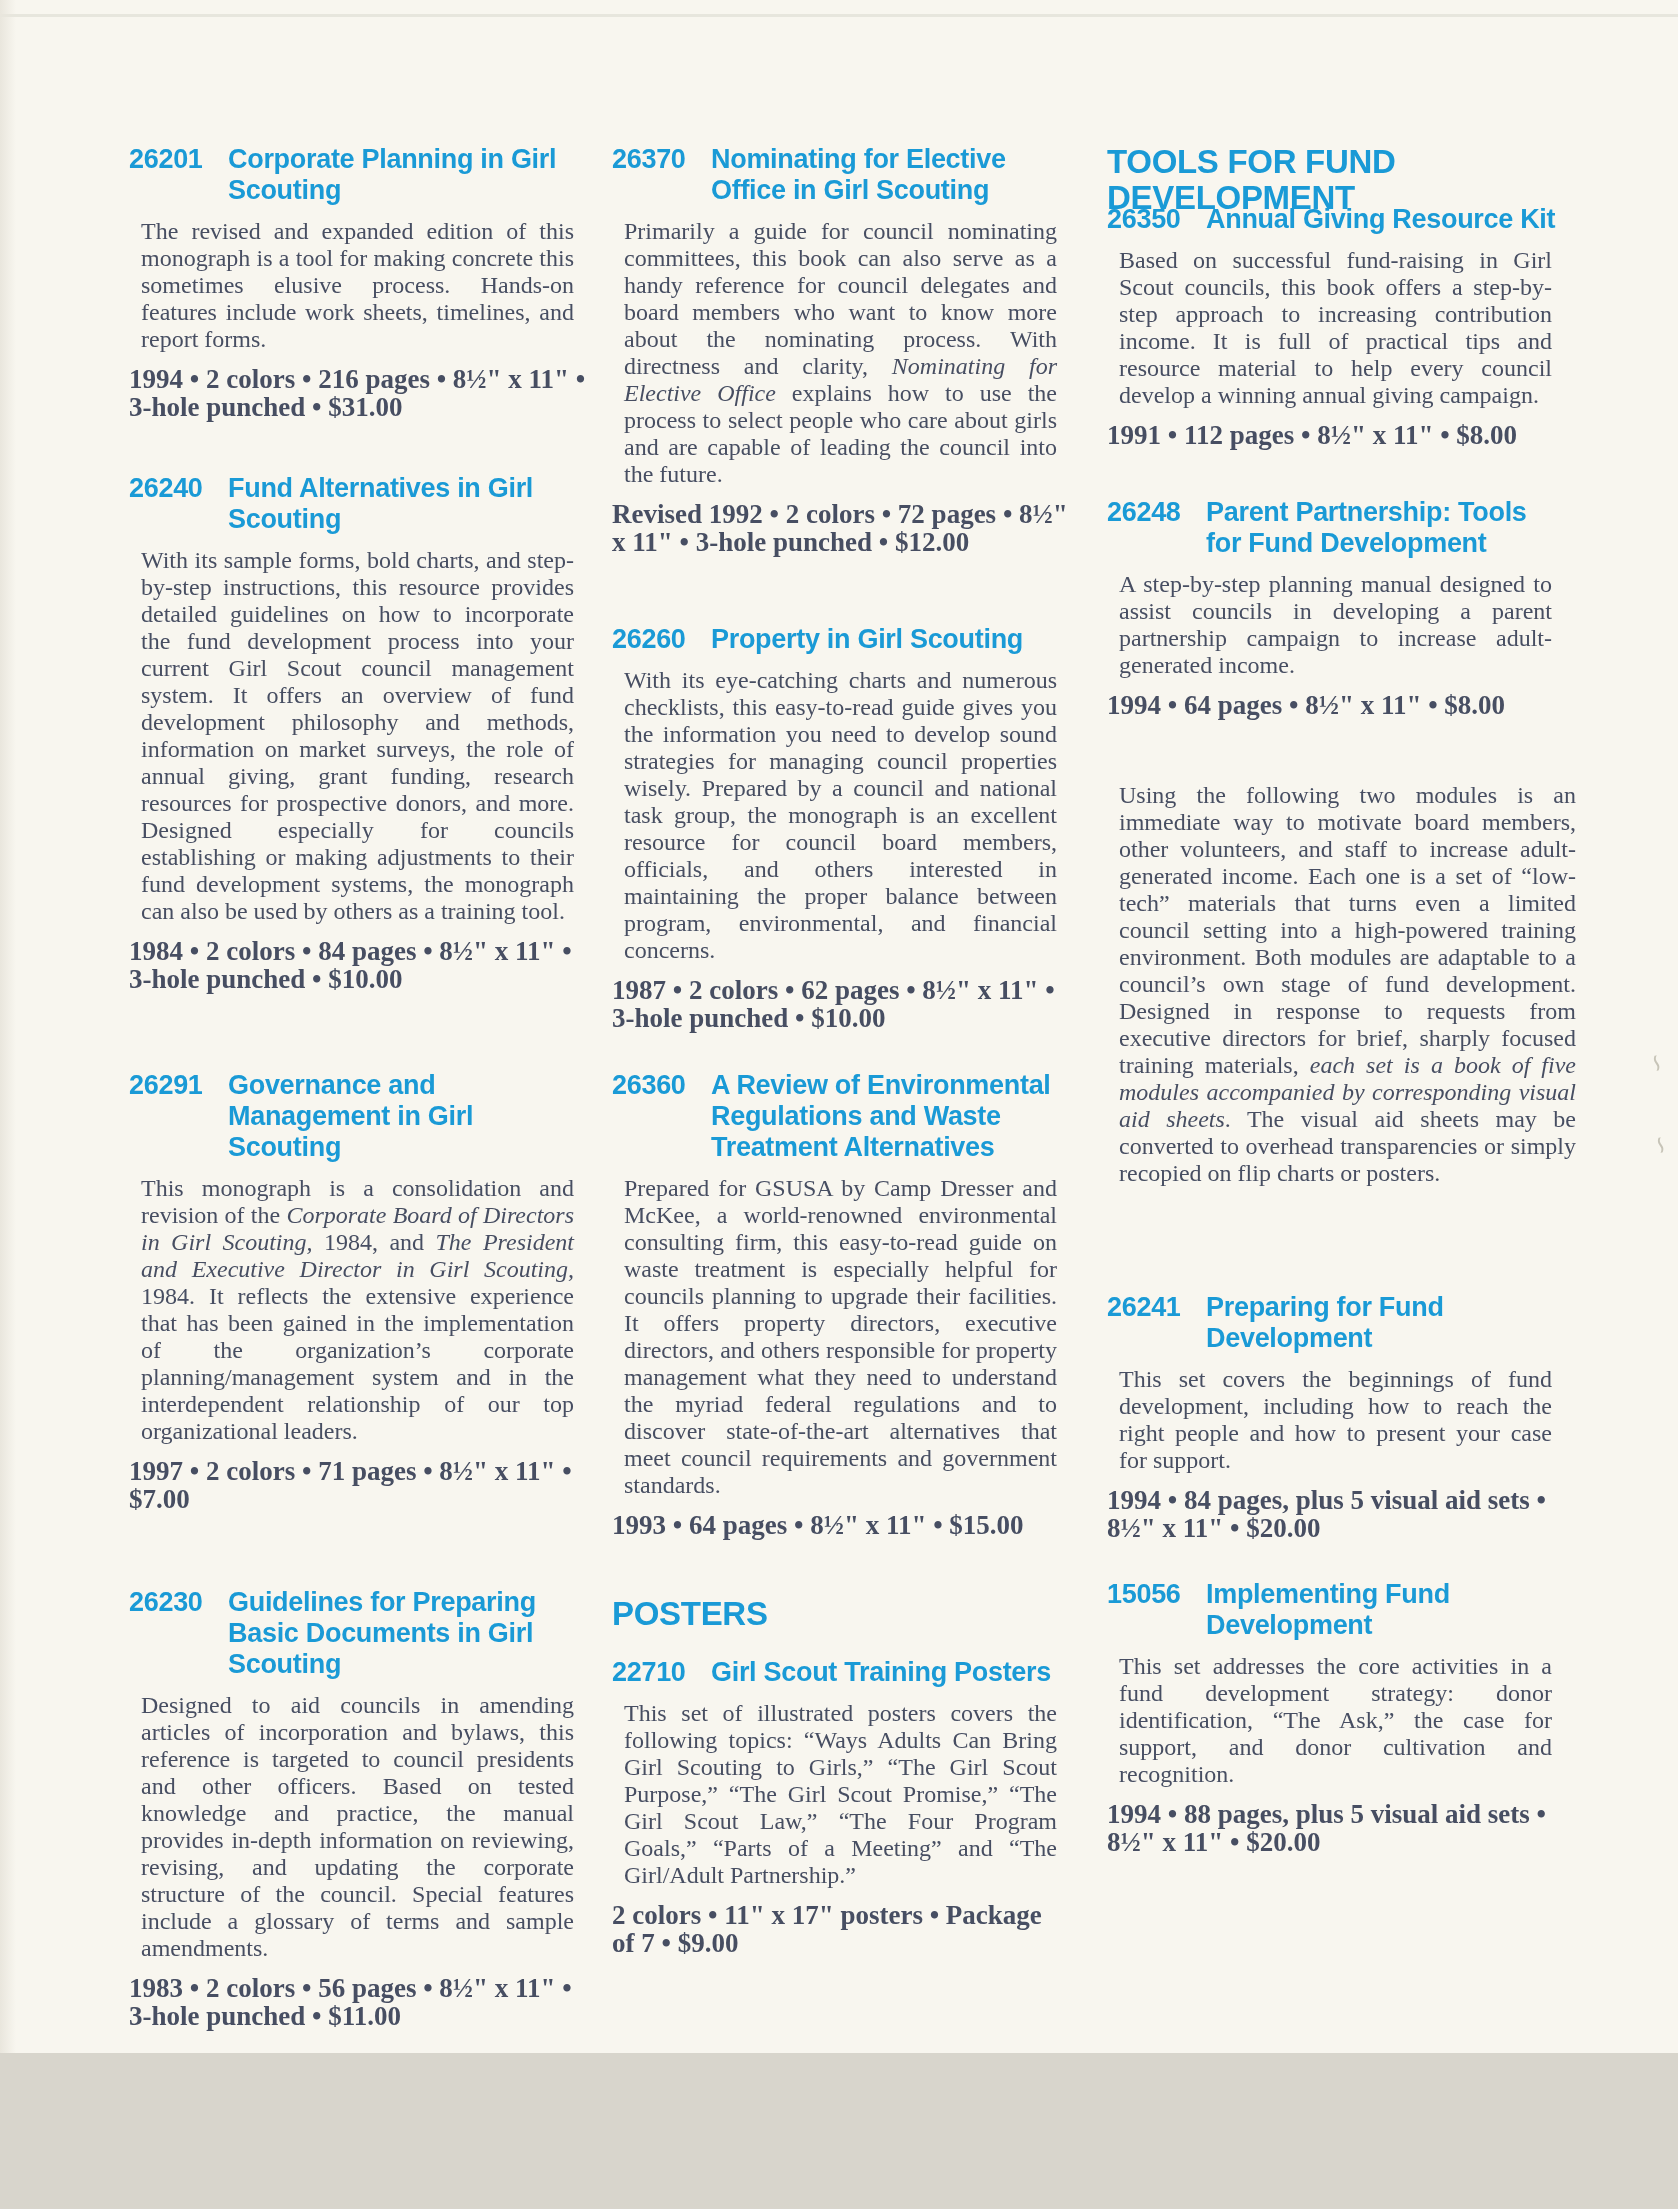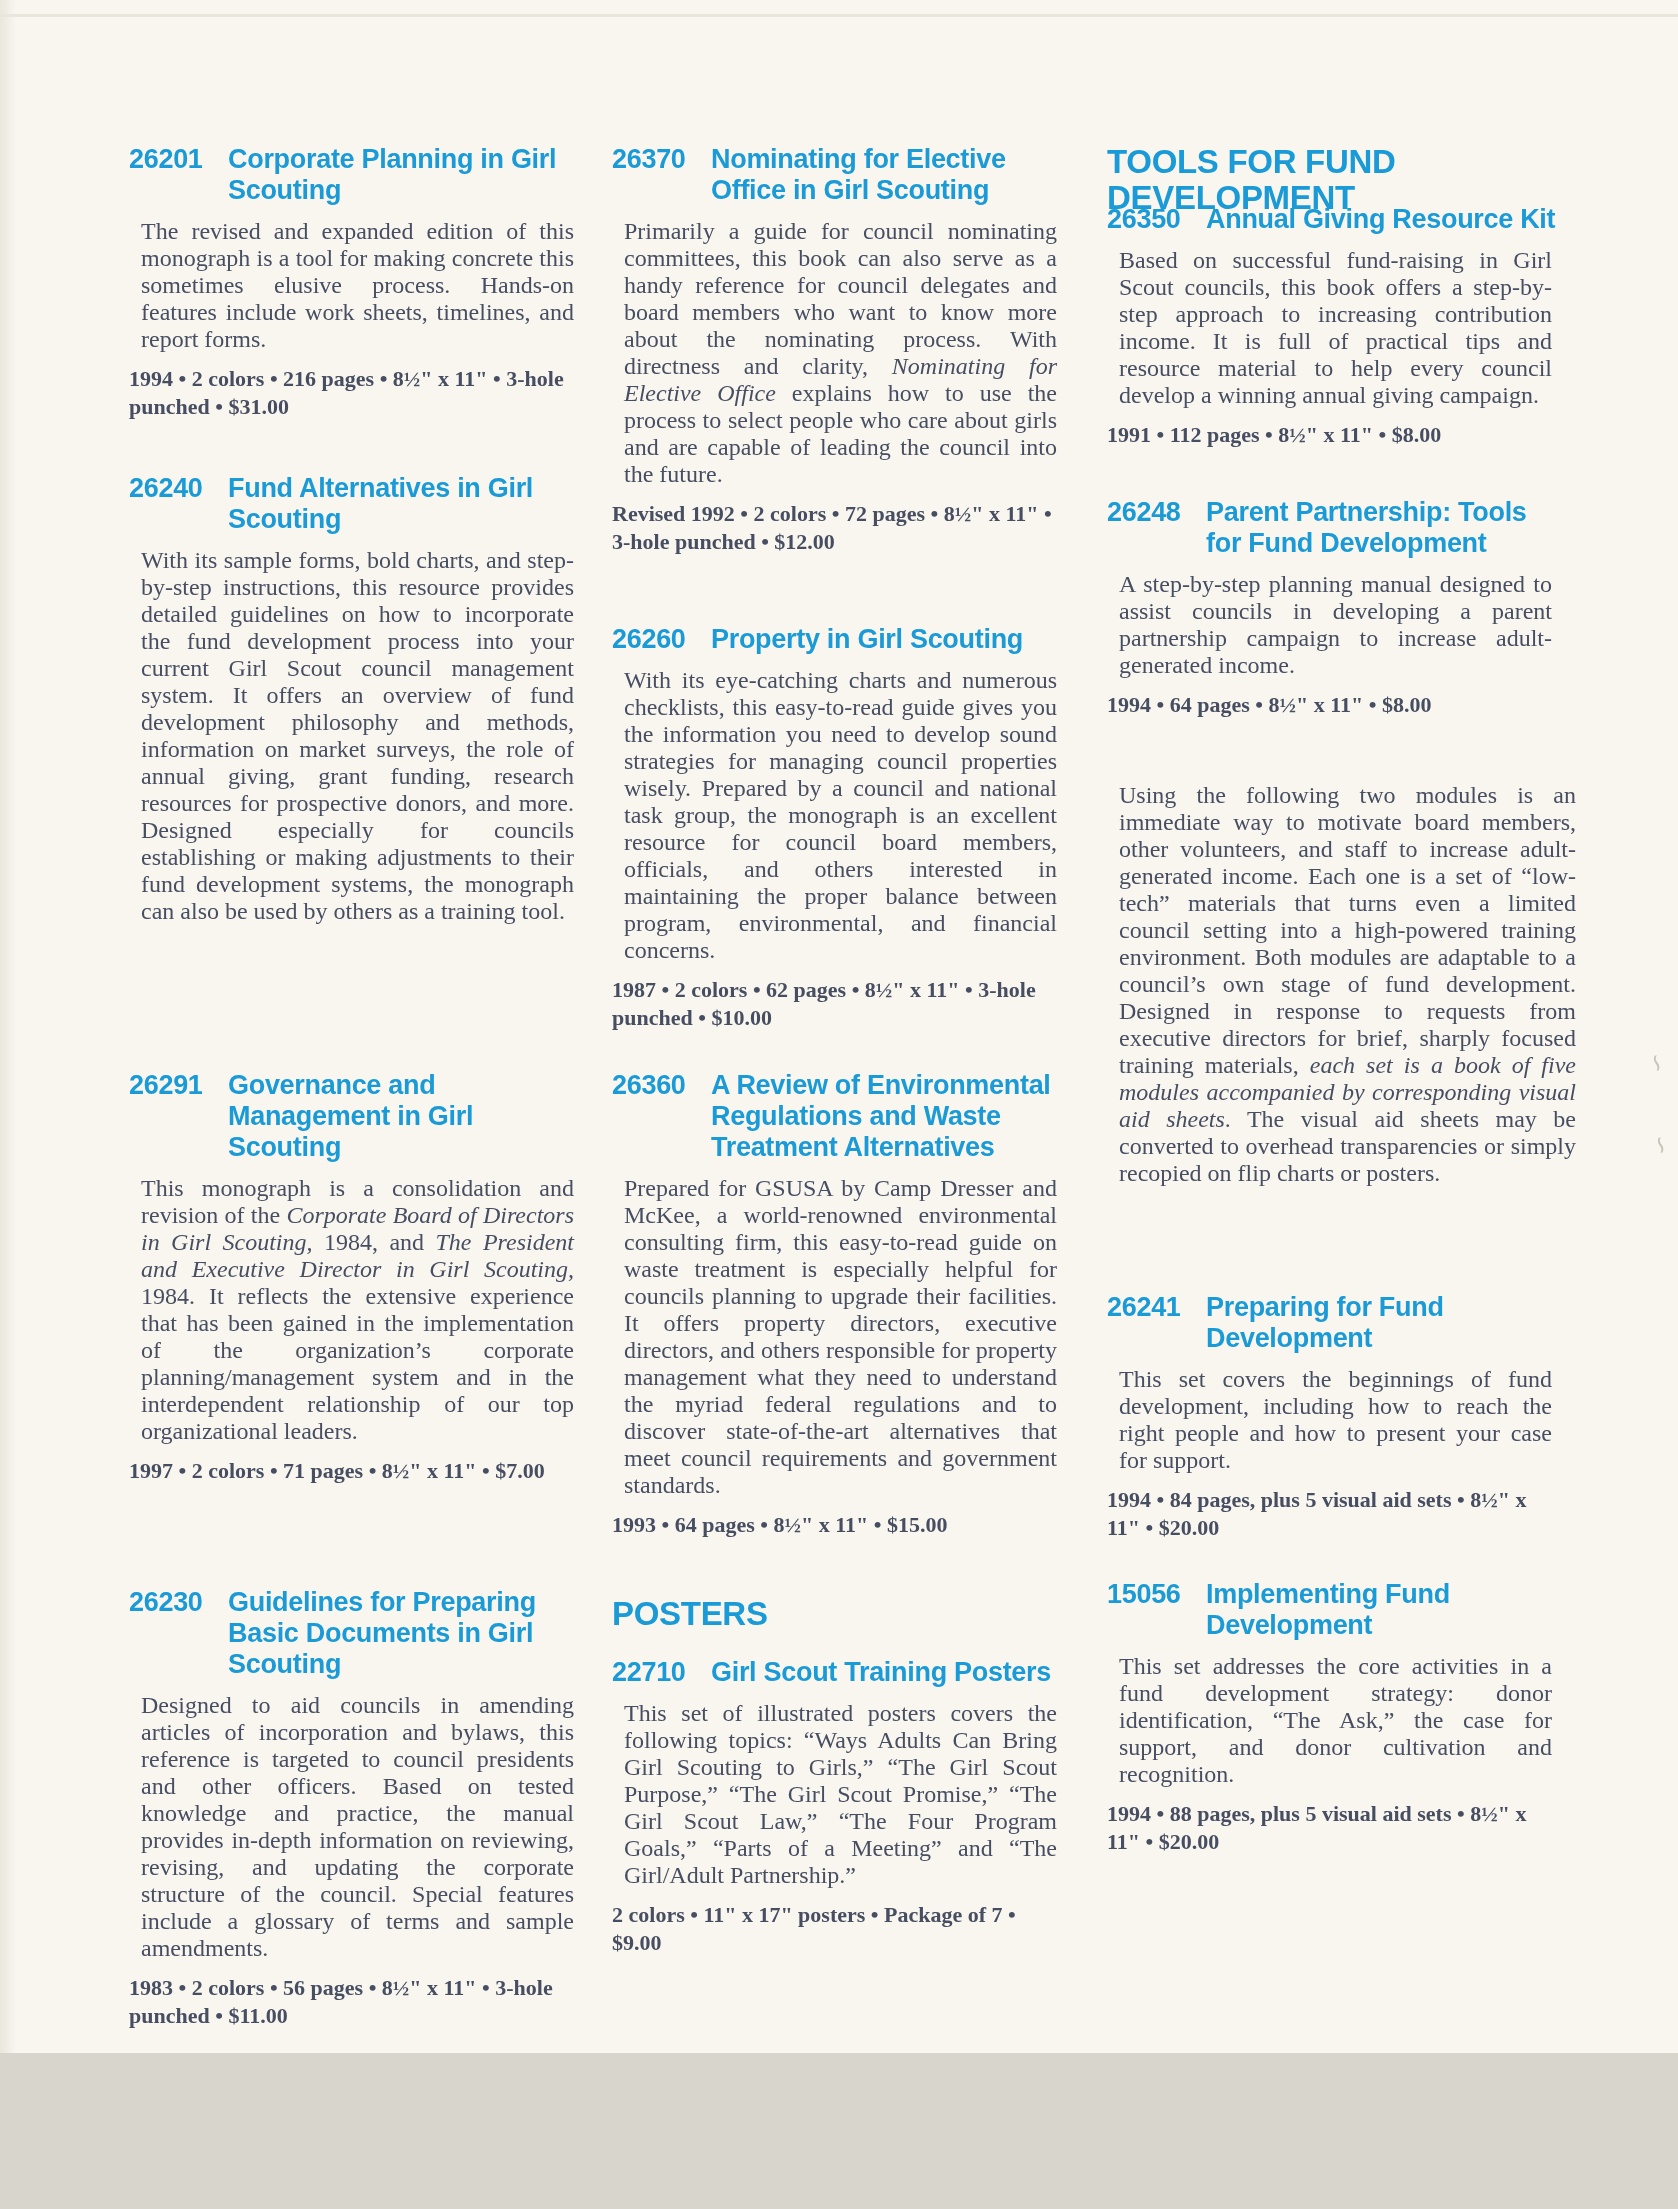--- a/index.html
+++ b/index.html
@@ -20,21 +20,21 @@
     font-family:"Liberation Sans", sans-serif; font-weight:bold;
     font-size:27px; line-height:31px; letter-spacing:-0.3px; color:#1a9ad6;
   }
   .sec-head .code { position:absolute; left:0; top:0; }
   .group-head {
     margin:0; font-family:"Liberation Sans", sans-serif; font-weight:bold;
     font-size:33px; line-height:36px; letter-spacing:-0.3px; color:#1a9ad6;
   }
   .body { margin:12px; font-size:24px; line-height:27px; text-align:justify; }
   .body em { font-style:italic; }
-  .meta { margin:10px 0 0; font-size:22px; line-height:28px; font-weight:bold; }
+  .meta { margin:10px 0 0; font-size:27px; line-height:28px; font-weight:bold; }
   .page-number {
     position:absolute; left:105px; top:2067px;
     font-family:"Liberation Sans", sans-serif; font-weight:bold;
     font-size:40px; color:#3e4657;
   }
   .artifact { position:absolute; color:#c7c4b8; font-size:24px; transform:rotate(75deg); }
   .art-1 { left:1647px; top:1049px; }
   .art-2 { left:1651px; top:1131px; }
 </style>
 </head>
@@ -52,20 +52,21 @@
       </h3>
       <p class="body"><span>The revised and expanded edition of this monograph is a tool for making concrete this sometimes elusive process. Hands-on features include work sheets, timelines, and report forms.</span></p>
       <p class="meta">1994 • 2 colors • 216 pages • 8½" x 11" • 3-hole punched • $31.00</p>
     </section>
     <section class="sec" style="top:473px">
       <h3 class="sec-head">
         <span class="code">26240</span>
         <span class="title">Fund Alternatives in Girl Scouting</span>
       </h3>
       <p class="body"><span>With its sample forms, bold charts, and step-by-step instructions, this resource provides detailed guidelines on how to incorporate the fund development process into your current Girl Scout council management system. It offers an overview of fund development philosophy and methods, information on market surveys, the role of annual giving, grant funding, research resources for prospective donors, and more. Designed especially for councils establishing or making adjustments to their fund development systems, the monograph can also be used by others as a training tool.</span></p>
+      <p class="meta">1984 • 2 colors • 84 pages • 8½" x 11" • 3-hole punched • $10.00</p>
     </section>
     <section class="sec" style="top:1070px">
       <h3 class="sec-head">
         <span class="code">26291</span>
         <span class="title">Governance and Management in Girl Scouting</span>
       </h3>
       <p class="body"><span>This monograph is a consolidation and revision of the </span><em>Corporate Board of Directors in Girl Scouting,</em><span> 1984, and </span><em>The President and Executive Director in Girl Scouting,</em><span> 1984. It reflects the extensive experience that has been gained in the implementation of the organization’s corporate planning/management system and in the interdependent relationship of our top organizational leaders.</span></p>
       <p class="meta">1997 • 2 colors • 71 pages • 8½" x 11" • $7.00</p>
     </section>
     <section class="sec" style="top:1587px">

